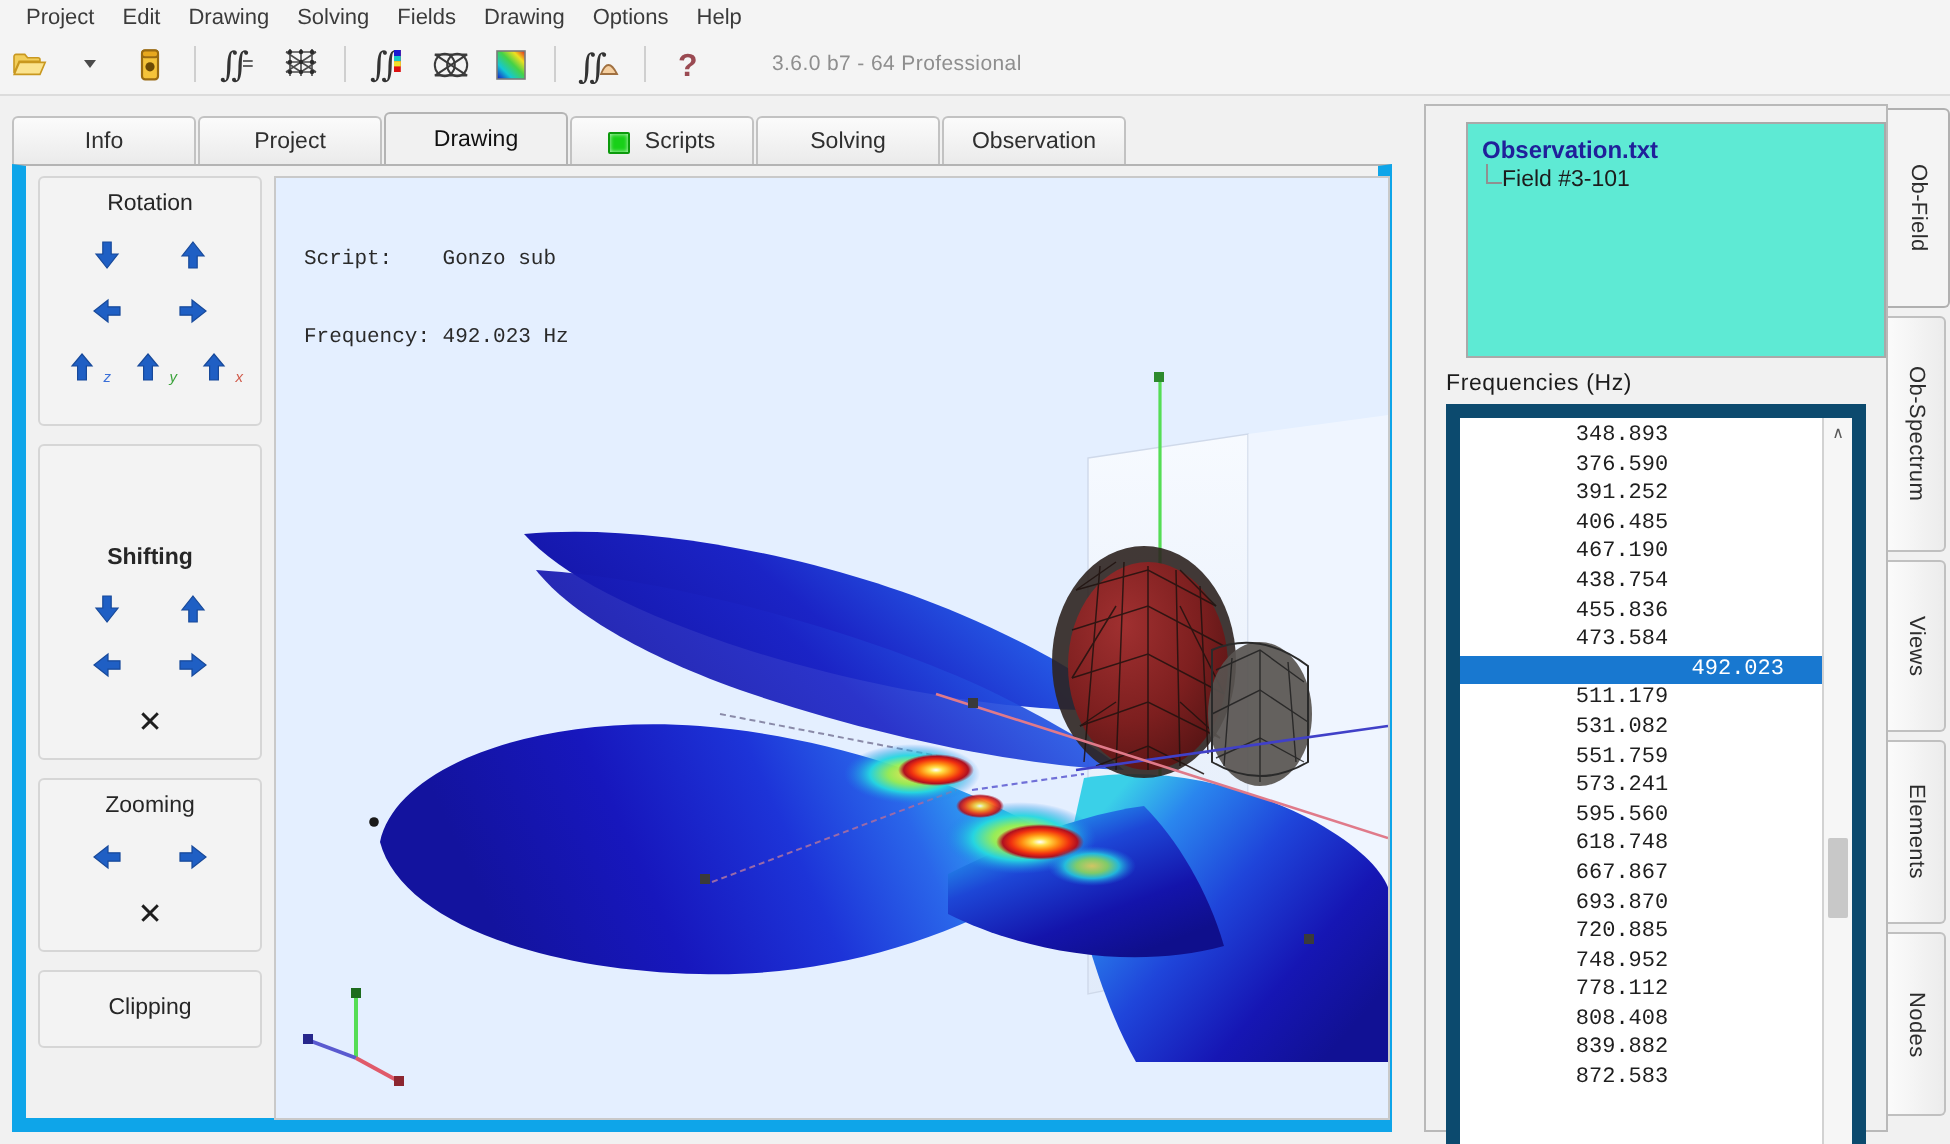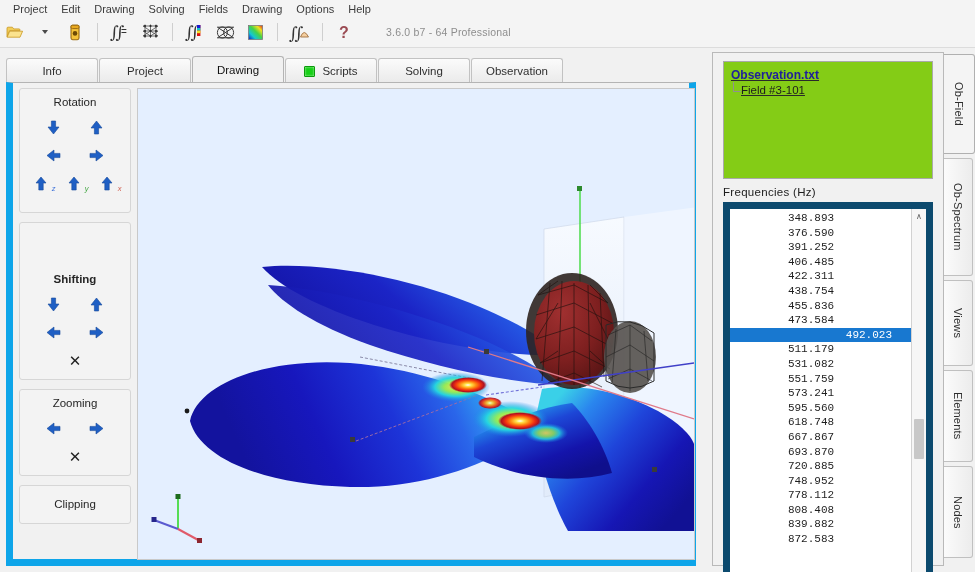--- a/index.html
+++ b/index.html
@@ -95,23 +95,23 @@
     line-height:13px;white-space:pre;
   }
   .axisglyph{position:absolute;left:12px;bottom:12px;width:58px;height:58px;}
 
   
   .rightpane{
     position:absolute;left:712px;top:52px;width:232px;height:514px;
     background:#f1f1f1;border:1px solid #b9b9b9;box-sizing:border-box;
   }
   .treebox{
-    position:absolute;left:10px;top:8px;width:210px;height:118px;
-    background:#84cc16;border:1px solid #a9a9a9;box-sizing:border-box;
-    padding:6px 7px;overflow:hidden;text-decoration:underline;
+    position:absolute;left:20px;top:8px;width:210px;height:118px;
+    background:#5eead4;border:1px solid #a9a9a9;box-sizing:border-box;
+    padding:6px 7px;overflow:hidden;
   }
   .treeroot{font-size:12px;font-weight:bold;color:#20209a;white-space:nowrap;}
   .treechild{font-size:11.5px;color:#1c1c1c;white-space:nowrap;margin-top:2px;padding-left:10px;position:relative;}
   .treechild:before{
     content:"";position:absolute;left:2px;top:-2px;width:7px;height:9px;
     border-left:1px solid #909090;border-bottom:1px solid #909090;
   }
   .freqlabel{
     position:absolute;left:10px;top:133px;font-size:11.5px;color:#1c1c1c;
     letter-spacing:.3px;
@@ -498,20 +498,24 @@
         <ellipse cx="318" cy="298" rx="34" ry="15" fill="url(#warm1)" opacity="0.95"></ellipse>
         <ellipse cx="330" cy="296" rx="19" ry="8" fill="url(#hot1)"></ellipse>
         <ellipse cx="372" cy="330" rx="38" ry="18" fill="url(#warm1)" opacity="0.95"></ellipse>
         <ellipse cx="382" cy="332" rx="22" ry="9" fill="url(#hot1)"></ellipse>
         <ellipse cx="408" cy="344" rx="22" ry="10" fill="url(#warm1)" opacity="0.8"></ellipse>
         <ellipse cx="352" cy="314" rx="12" ry="6" fill="url(#hot1)" opacity="0.9"></ellipse>
 
         <circle cx="49" cy="322" r="2.4" fill="#1a1a1a"></circle>
       </svg>
 
+      <div class="scriptinfo">
+        <div>Script:    Gonzo sub</div>
+        <div>Frequency: 492.023 Hz</div>
+      </div>
 
       <svg class="axisglyph" viewBox="0 0 58 58">
         <line x1="28" y1="40" x2="28" y2="8" stroke="#55dd55" stroke-width="2"></line>
         <line x1="28" y1="40" x2="4" y2="31" stroke="#5a5ad0" stroke-width="2"></line>
         <line x1="28" y1="40" x2="50" y2="52" stroke="#e05a6a" stroke-width="2"></line>
         <rect x="25.5" y="5" width="5" height="5" fill="#1d6b1d"></rect>
         <rect x="1.5" y="28" width="5" height="5" fill="#26268c"></rect>
         <rect x="47" y="49" width="5" height="5" fill="#8c2630"></rect>
       </svg>
     </div>
@@ -524,21 +528,21 @@
     </div>
 
     <div class="freqlabel">Frequencies  (Hz)</div>
 
     <div class="listbox">
       <div class="listinner" id="freqlist">
           <div class="lrow">348.893</div>
           <div class="lrow">376.590</div>
           <div class="lrow">391.252</div>
           <div class="lrow">406.485</div>
-          <div class="lrow">422.311</div>
+          <div class="lrow">467.190</div>
           <div class="lrow">438.754</div>
           <div class="lrow">455.836</div>
           <div class="lrow">473.584</div>
           <div class="lrow sel">492.023</div>
           <div class="lrow">511.179</div>
           <div class="lrow">531.082</div>
           <div class="lrow">551.759</div>
           <div class="lrow">573.241</div>
           <div class="lrow">595.560</div>
           <div class="lrow">618.748</div>

